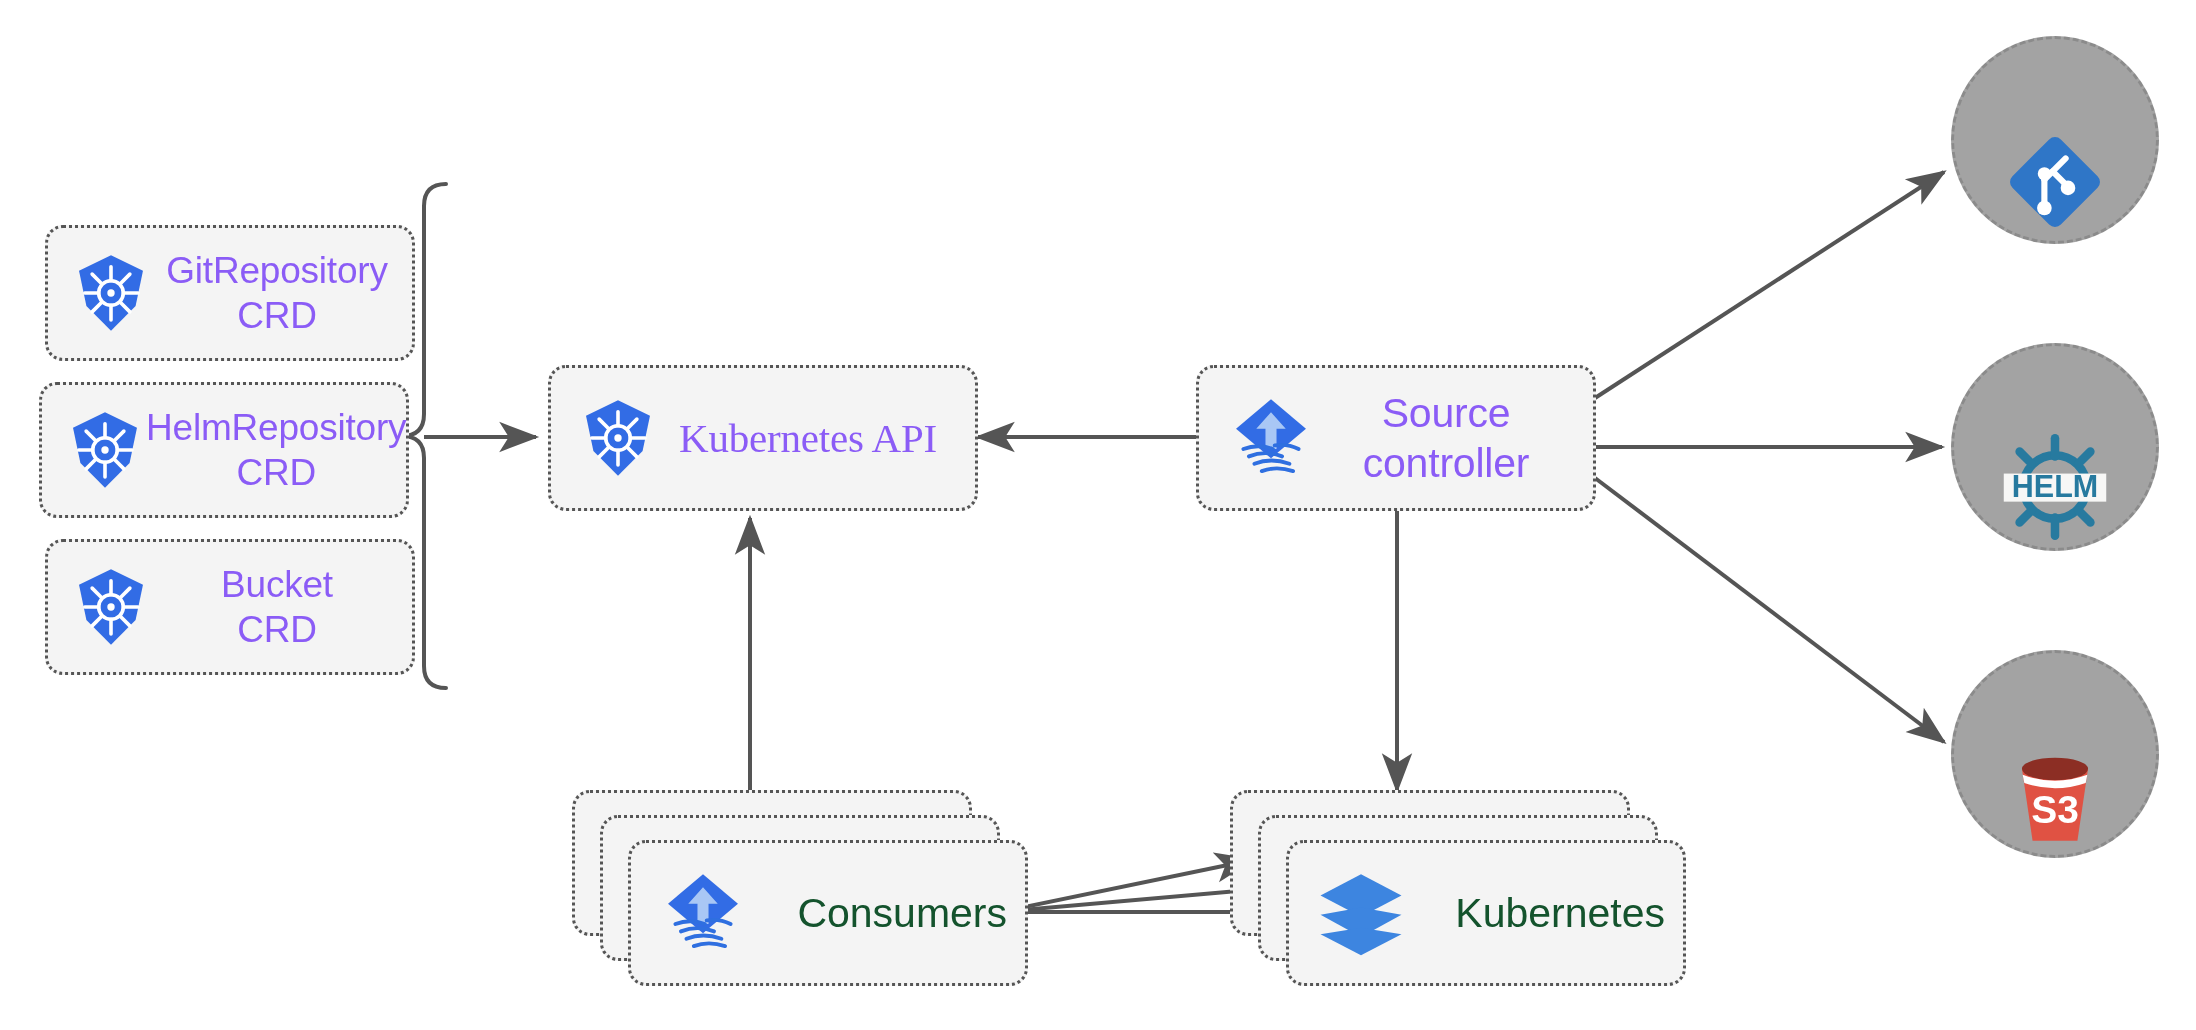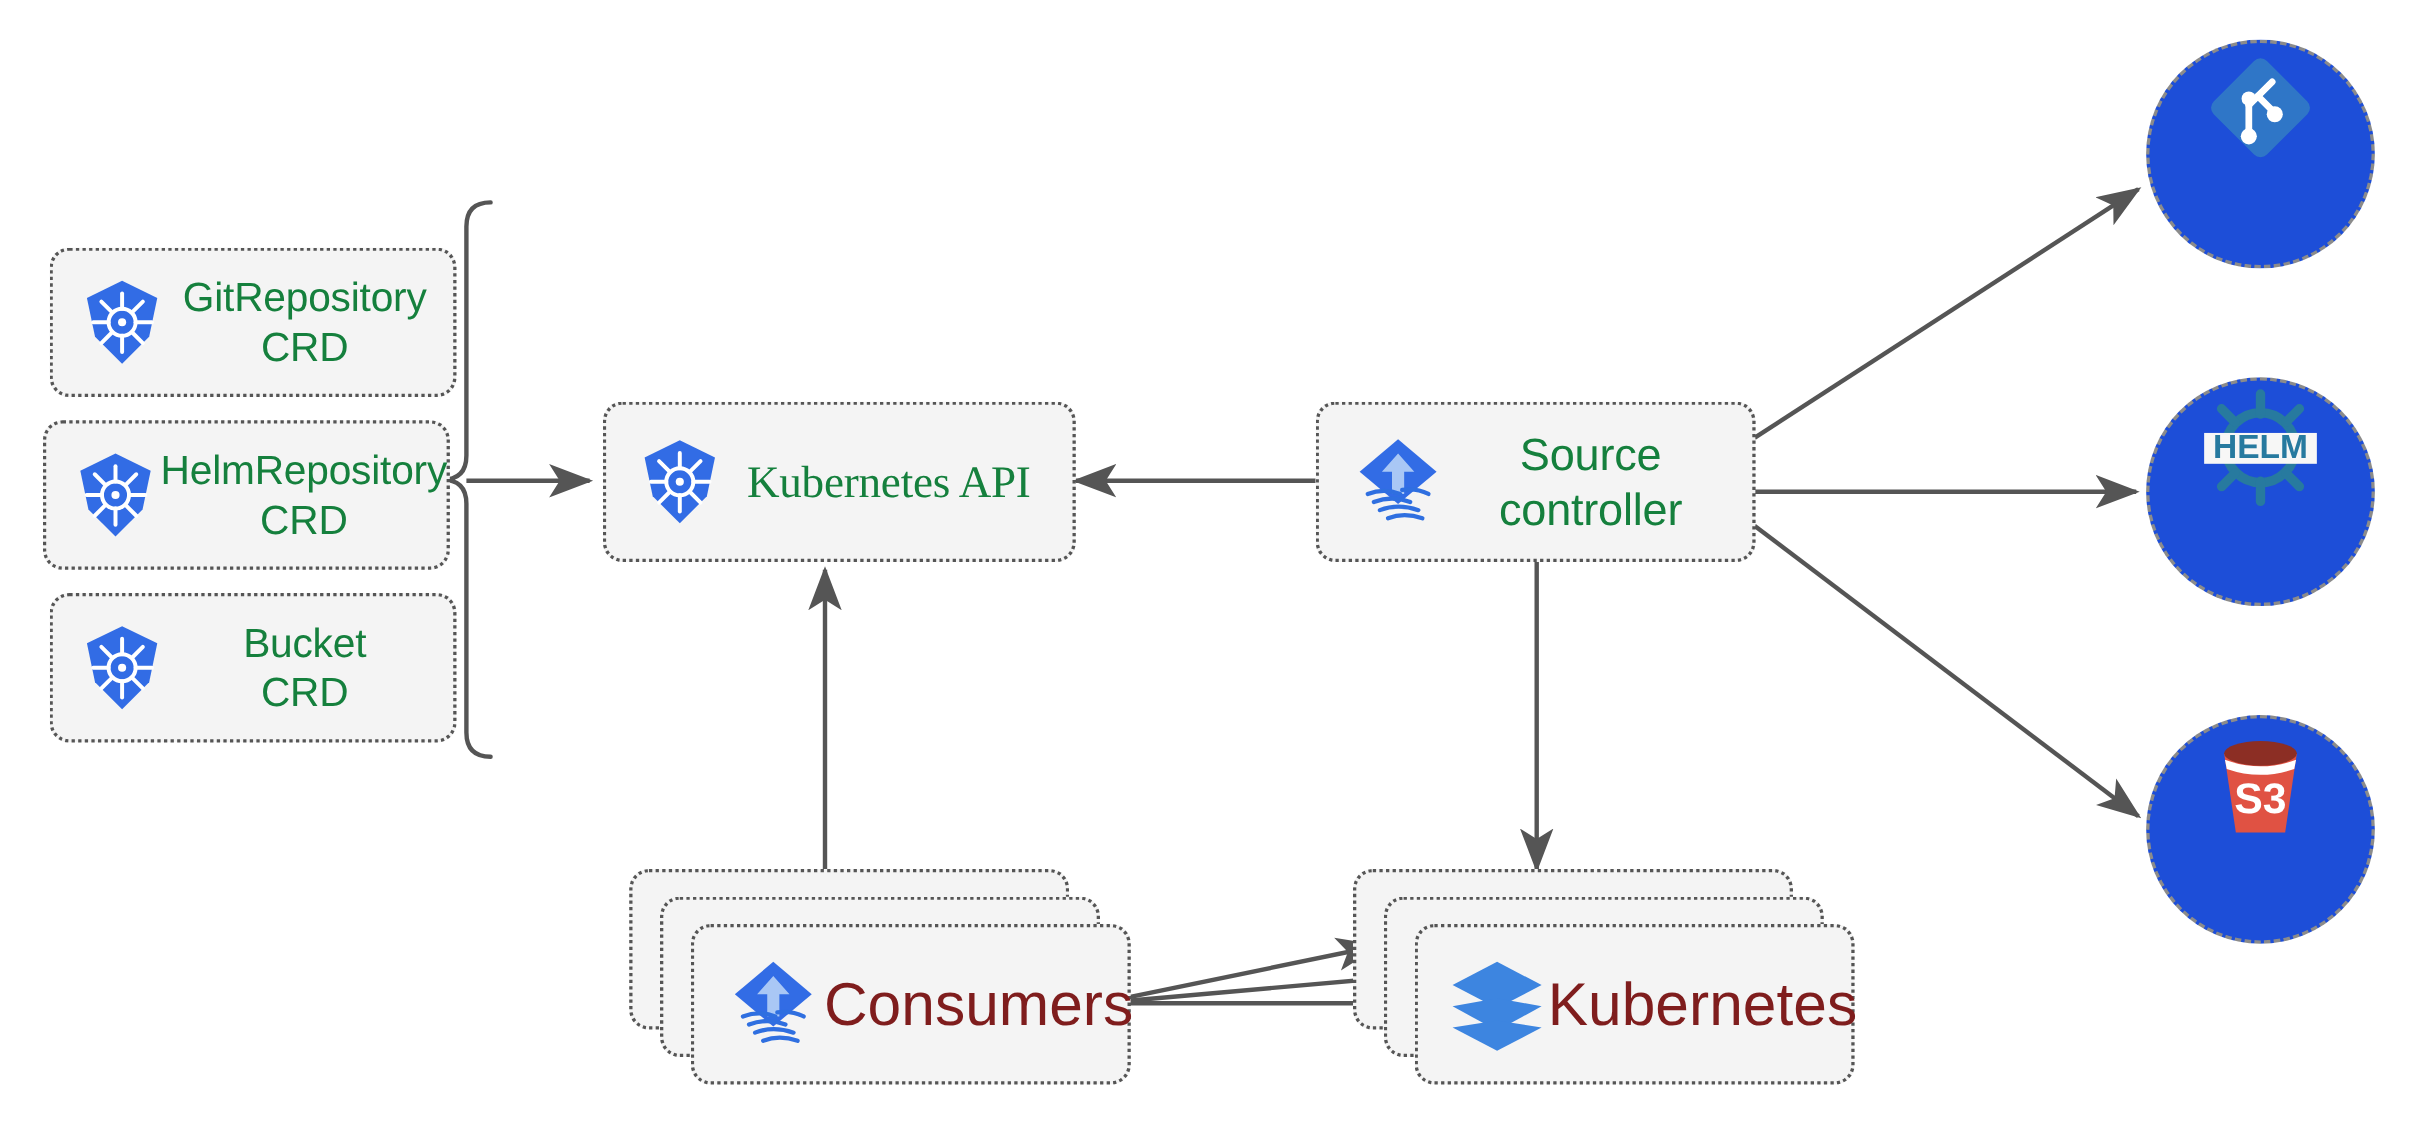--- a/index.html
+++ b/index.html
@@ -37,21 +37,21 @@
     border: 3px dotted #555555;
     border-radius: 18px;
     display: flex;
     flex-direction: row;
     align-items: center;
     z-index: 4;
   }
   .node .label {
     flex: 1 1 auto;
     text-align: center;
-    color: #15803d;
+    color: #8b5cf6;
     line-height: 1.22;
     letter-spacing: -0.2px;
     white-space: pre-line;
   }
 
   
   .crd {
     width: 370px;
     height: 136px;
     padding-left: 22px;
@@ -82,34 +82,34 @@
     height: 146px;
   }
   .stack .sheet.s1 { left: 0px;  top: 0px;  z-index: 1; }
   .stack .sheet.s2 { left: 28px; top: 25px; z-index: 2; }
   .stack .sheet.s3 {
     left: 56px; top: 50px; z-index: 3;
     display: flex; flex-direction: row; align-items: center;
     padding-left: 26px; padding-right: 18px;
   }
   .stack .sheet.s3 .label {
-    flex: 1 1 auto; text-align: right; font-size: 55px; color: #7f1d1d;
+    flex: 1 1 auto; text-align: right; font-size: 41px; color: #14532d;
   }
 
   
   .circle-node {
     position: absolute;
     box-sizing: border-box;
     width: 208px;
     height: 208px;
     border-radius: 50%;
-    background: #1d4ed8;
+    background: #a3a3a3;
     border: 3px dashed #8b8b8b;
     display: flex;
-    align-items: flex-start;
+    align-items: flex-end;
     justify-content: center;
     z-index: 4;
   }
 
   .icon { flex: 0 0 auto; display: block; }
   .icon-k8s   { width: 82px;  height: 82px; }
   .icon-flux  { width: 92px;  height: 92px; }
   .icon-layer { width: 92px;  height: 92px; }
   .icon-git   { width: 118px; height: 118px; }
   .icon-helm  { width: 122px; height: 122px; }

